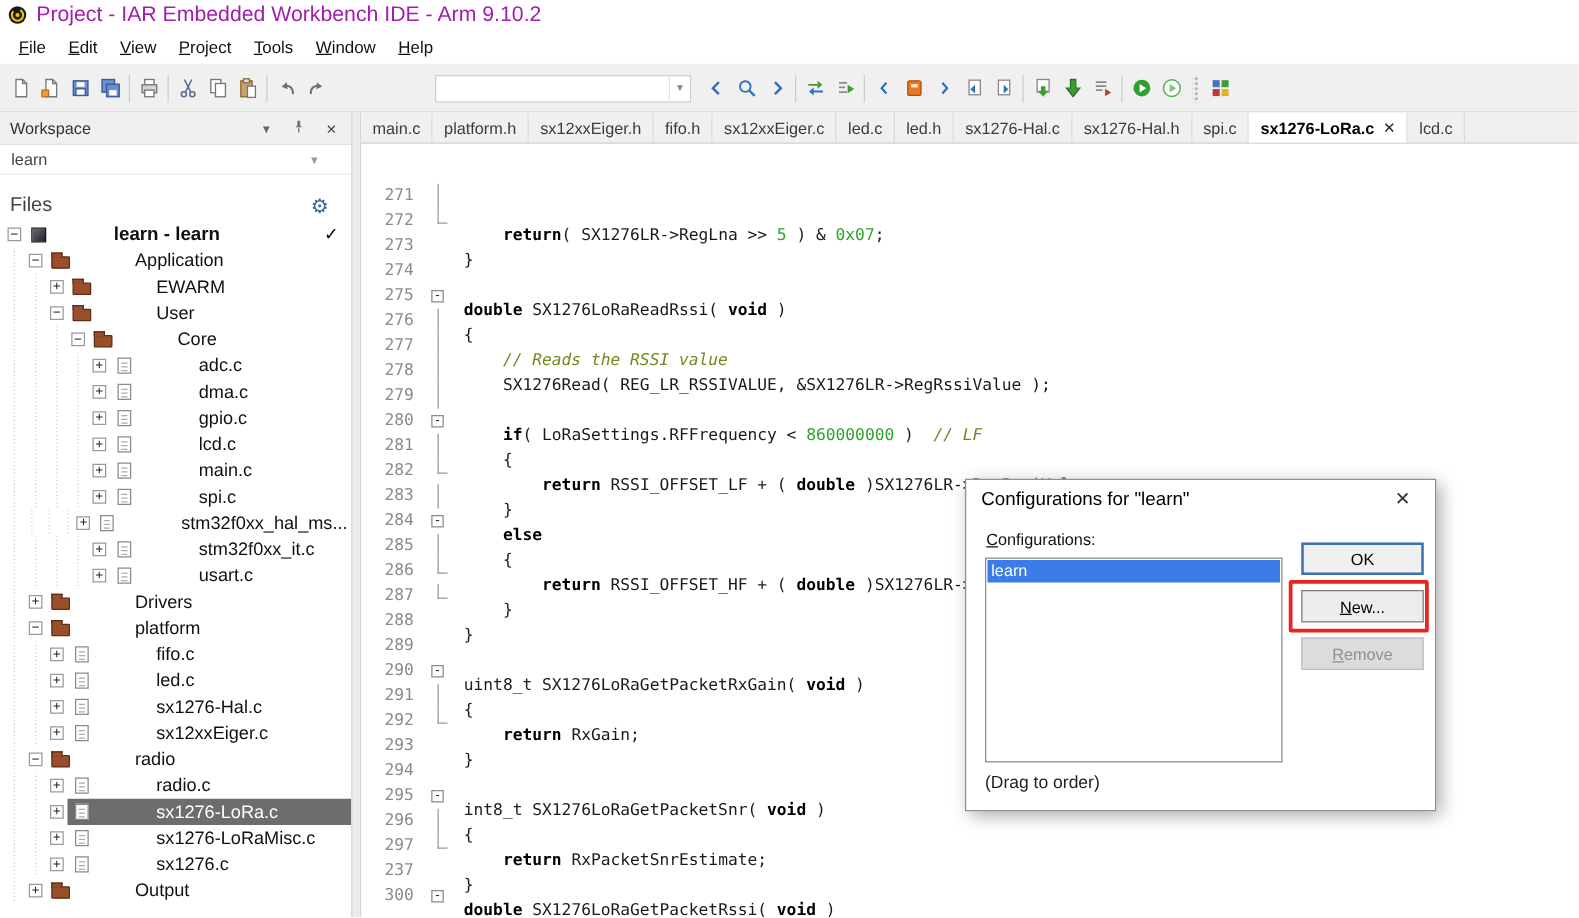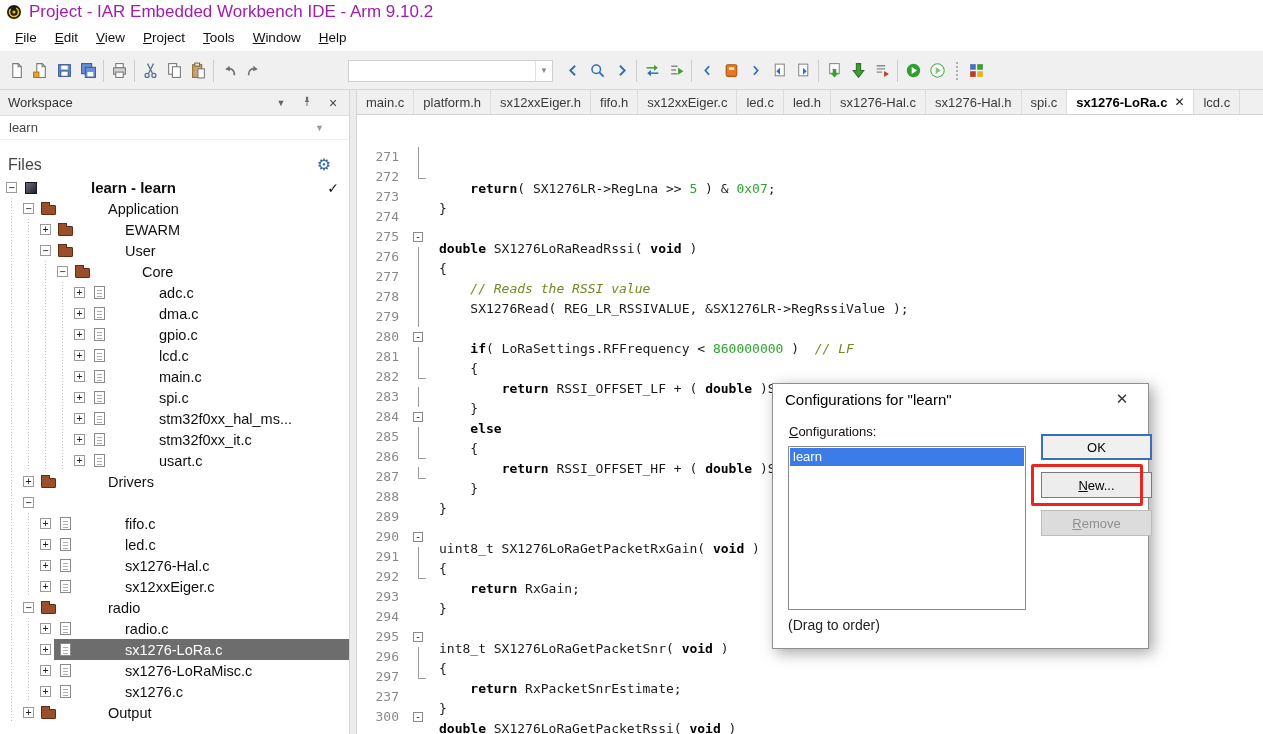--- a/index.html
+++ b/index.html
@@ -21,21 +21,21 @@
   .tgrip { width:5px; height:22px; margin:0 5px;
            background-image:radial-gradient(circle,#aeaeae 1px,transparent 1.3px);
            background-size:4px 4px; background-position:1px 1px; }
   .tspacer { width:75px; }
   .tcombo { width:205px; height:22px; background:#fff; border:1px solid #cfcfcf; display:flex; align-items:center; margin:0 8px; }
   .tcombo-input { flex:1; border:none; outline:none; height:100%; padding:0 5px; font-size:12px; background:transparent; }
   .tcombo-btn { width:17px; height:100%; border-left:1px solid #e2e2e2; display:flex; align-items:center; justify-content:center; color:#888; font-size:8px; }
 
   
   .main { position:absolute; top:90px; left:0; right:0; bottom:0; display:flex; }
-  .left { width:349px; display:flex; flex-direction:column; background:#fff; }
+  .left { width:281px; display:flex; flex-direction:column; background:#fff; }
   .splitter { width:8px; background:#ececec; border-left:1px solid #d6d6d6; border-right:1px solid #d6d6d6; }
 
   .panel-hdr { height:26px; background:#f0f0f0; display:flex; align-items:center; gap:10px; padding:0 8px; font-size:13px; color:#333; border-bottom:1px solid #e0e0e0; }
   .panel-hdr .sp { flex:1; }
   .ph-ic { color:#666; font-size:9px; width:16px; text-align:center; }
   .ph-x { color:#444; font-size:14px; width:16px; text-align:center; }
 
   .ws-combo { height:24px; background:#fff; display:flex; align-items:center; padding:0 9px; font-size:13px; color:#444; border-bottom:1px solid #ededed; }
   .ws-combo .sp { flex:1; }
   .ws-arrow { color:#9a9a9a; font-size:9px; margin-right:16px; }
@@ -87,21 +87,21 @@
   
   .dialog { position:absolute; left:772px; top:383px; width:377px; height:266px; background:#fff; border:1px solid #8f8f8f; box-shadow:4px 4px 14px rgba(0,0,0,.35); z-index:100; }
   .dlg-titlebar { height:30px; display:flex; align-items:center; padding:0 12px; }
   .dlg-title { font-size:15px; color:#000; }
   .dlg-close { margin-left:auto; width:28px; text-align:center; font-size:15px; color:#333; }
   .dlg-label { position:absolute; left:16px; top:40px; font-size:13px; }
   .dlg-list { position:absolute; left:15px; top:62px; width:238px; height:164px; border:1px solid #8a8a8a; background:#fff; padding:1px; font-size:13px; }
   .dlg-item { height:18px; line-height:18px; padding:0 3px; }
   .dlg-item.sel { background:#3b7ce8; color:#fff; }
   .dlg-hint { position:absolute; left:15px; top:233px; font-size:14px; color:#222; }
-  .btn { position:absolute; left:268px; width:111px; height:26px; display:flex; align-items:center; justify-content:center; font-size:13px; background:#ededed; border:1px solid #7a7a7a; color:#000; }
+  .btn { position:absolute; left:268px; width:98px; height:26px; display:flex; align-items:center; justify-content:center; font-size:13px; background:#ededed; border:1px solid #7a7a7a; color:#000; }
   .btn-ok { top:50px; border:2px solid #3d6fb5; background:#f0f0f0; }
   .btn-new { top:88px; }
   .btn-remove { top:126px; background:#dcdcdc; border-color:#bdbdbd; color:#8f8f8f; }
   .red-annotation { position:absolute; left:258px; top:80px; width:112px; height:42px; border:3px solid #e8251f; border-radius:2px; pointer-events:none; }
 
   u { text-decoration:underline; }
 </style>
 </head>
 <body>
 
@@ -533,20 +533,26 @@
               <span class="folder"></span>
             </span>
             <span class="tlabel">Drivers</span>
           </span>
         </div>
         <div class="trow">
           <span class="tg"></span>
           <span class="te">
             <span class="ebox">−</span>
           </span>
+          <span class="tcontent">
+            <span class="ticon">
+              <span class="folder"></span>
+            </span>
+            <span class="tlabel">platform</span>
+          </span>
         </div>
         <div class="trow">
           <span class="tg"></span>
           <span class="tg"></span>
           <span class="te">
             <span class="ebox">+</span>
           </span>
           <span class="tcontent">
             <span class="ticon">
               <span class="filei"></span>

